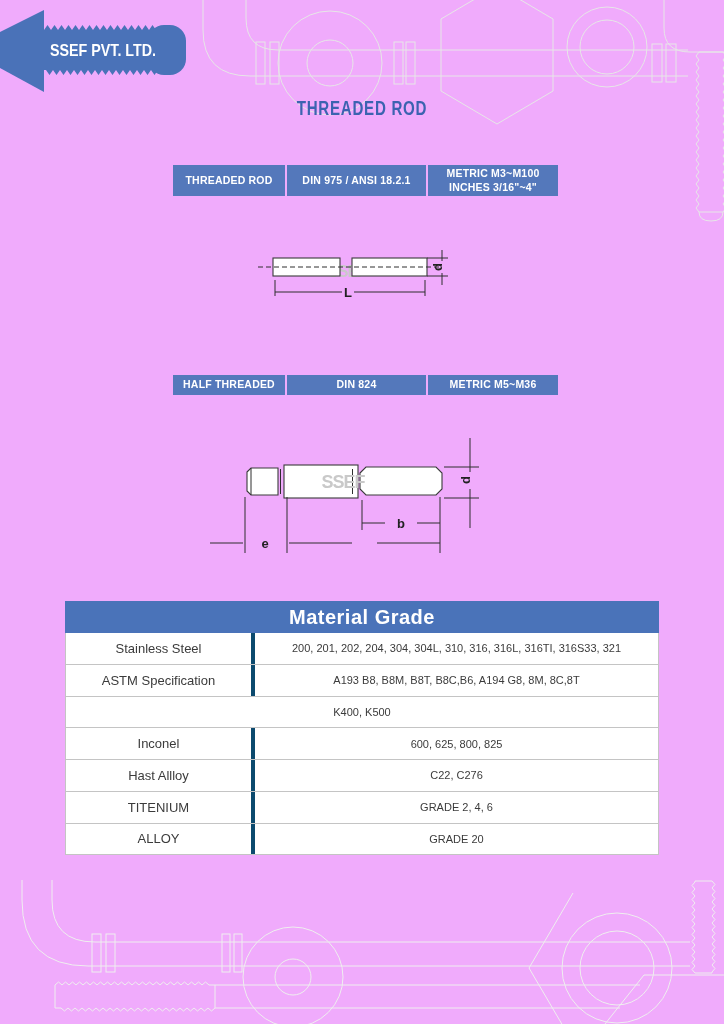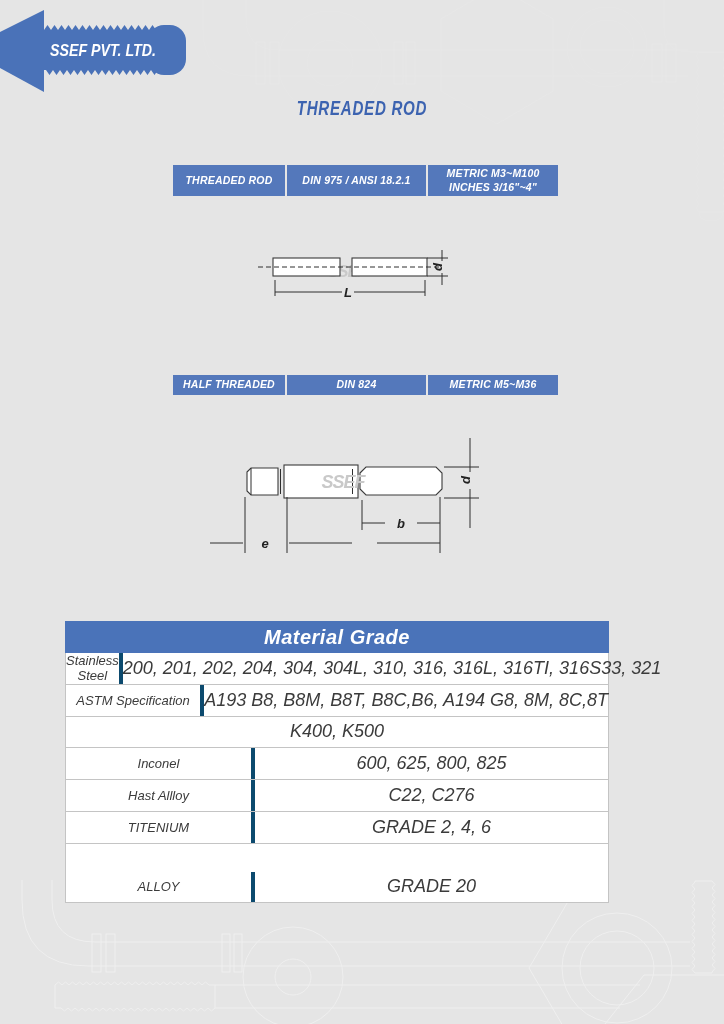--- a/index.html
+++ b/index.html
@@ -1,17 +1,17 @@
 <!DOCTYPE html>
 <html><head>
 <meta charset="utf-8">
 <style>
   html,body{margin:0;padding:0;background:#fff;}
-  .page{position:relative;width:724px;height:1024px;background:#e5e5e5;overflow:hidden;
-        font-family:"Liberation Sans",sans-serif;font-style:italic;}
+  .page{position:relative;width:724px;height:1024px;background:#f0abfc;overflow:hidden;
+        font-family:"Liberation Sans",sans-serif;}
   .bg-svg{position:absolute;left:0;top:0;z-index:0;}
 
   
   .logo-svg{position:absolute;left:0;top:0;width:200px;height:100px;z-index:2;}
 
   
   .page-title{position:absolute;left:0;top:96px;width:724px;text-align:center;
     font-size:21px;font-weight:bold;color:#3c63b0;letter-spacing:1px;
     transform:scaleX(0.72);z-index:1;}
 
@@ -26,30 +26,30 @@
   
   .drw{position:absolute;z-index:1;}
   #drw1{left:250px;top:238px;}
   #drw2{left:205px;top:428px;}
   .part{fill:#ffffff;stroke:#3a3a3a;stroke-width:1.1;}
   .dim{stroke:#2e2e2e;stroke-width:1;}
   .dimlabel{fill:#222;font-size:13px;font-weight:bold;font-family:"Liberation Sans",sans-serif;}
   .wm{fill:#c9c9c9;font-weight:bold;font-family:"Liberation Sans",sans-serif;letter-spacing:-1px;}
 
   
-  #materials{position:absolute;left:65px;top:621px;width:544px;z-index:1;text-align:center;}
+  #materials{position:absolute;left:65px;top:601px;width:594px;z-index:1;}
   .mat-header{height:32px;background:#4a73b9;color:#fff;display:flex;align-items:center;
     justify-content:center;font-size:20px;font-weight:bold;letter-spacing:.5px;}
   .mat-body{border:1px solid #c4c4c4;border-top:none;background:#fff;}
   .mat-row{display:flex;height:30.75px;border-bottom:1px solid #c4c4c4;}
-  .mat-row:last-child{border-bottom:none;margin-top:28px;}
+  .mat-row:last-child{border-bottom:none;}
   .mat-label{width:185px;border-right:4px solid #0c4a6e;display:flex;align-items:center;
     justify-content:center;font-size:13px;color:#3b3b3b;}
   .mat-value{flex:1;display:flex;align-items:center;justify-content:center;
-    font-size:18px;color:#3b3b3b;white-space:nowrap;}
+    font-size:11px;color:#3b3b3b;white-space:nowrap;}
 
   .bgline{fill:none;stroke:#e7e7e7;stroke-width:1;}
   .bgline2{fill:none;stroke:#efefef;stroke-width:1;}
 </style>
 </head>
 <body>
 
 <div class="page">
 
   <svg class="bg-svg" width="724" height="1024" viewBox="0 0 724 1024">

